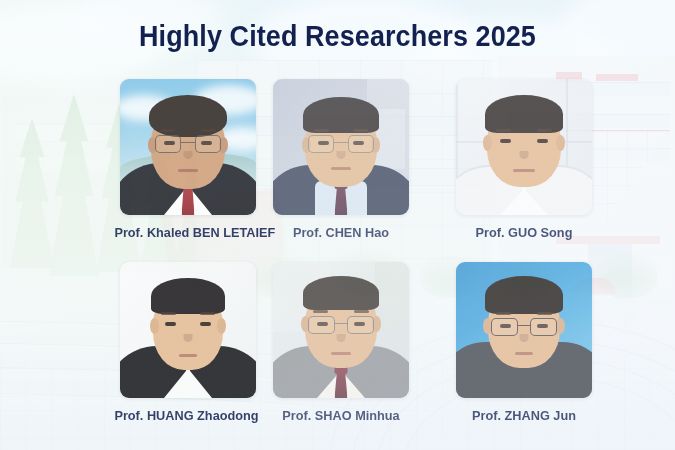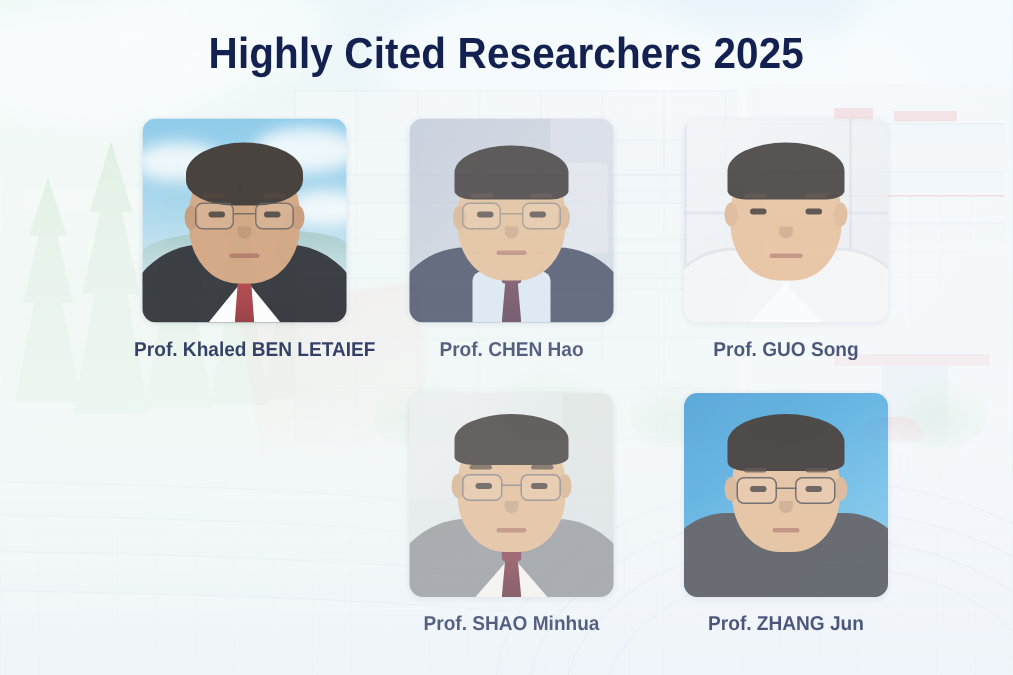--- a/index.html
+++ b/index.html
@@ -220,21 +220,21 @@
     transform:scaleX(.93);
     white-space:nowrap;
   }
 
   
   .grid { position:absolute; left:0; top:0; width:675px; height:450px; }
 
   .card { position:absolute; width:136px; }
   .card.r1 { top:79px; }
   .card.r2 { top:262px; }
-  .card.c1 { left:76px;padding-left:19px;  }
+  .card.c1 { left:101px;padding-left:19px;  }
   .card.c2 { left:273px; }
   .card.c3 { left:456px; }
 
   .photo {
     position:relative;
     width:136px; height:136px;
     border-radius:9px;
     overflow:hidden;
     background:#dfe7ef;
   }
@@ -582,20 +582,41 @@
           <div class="lens l"></div>
           <div class="bridge"></div>
           <div class="lens r"></div>
         </div>
         <div class="nose"></div>
         <div class="mouth"></div>
       </div>
       <div class="name">Prof. CHEN Hao</div>
     </div>
 
+    <div class="card r2 c1">
+      <div class="photo" id="p4">
+        <div class="pbg"></div>
+        <div class="shoulders"></div>
+        <div class="collar-l"></div>
+        <div class="collar-r"></div>
+        <div class="vneck"></div>
+        <div class="neck"></div>
+        <div class="head"></div>
+        <div class="ear l"></div>
+        <div class="ear r"></div>
+        <div class="hair"></div>
+        <div class="brow l"></div>
+        <div class="brow r"></div>
+        <div class="eye l"></div>
+        <div class="eye r"></div>
+        <div class="nose"></div>
+        <div class="mouth"></div>
+      </div>
+      <div class="name">Prof. HUANG Zhaodong</div>
+    </div>
 
     <div class="card r2 c3">
       <div class="photo" id="p6">
         <div class="pbg"></div>
         <div class="shoulders"></div>
         <div class="sweat-neck"></div>
         <div class="neck"></div>
         <div class="head"></div>
         <div class="ear l"></div>
         <div class="ear r"></div>

